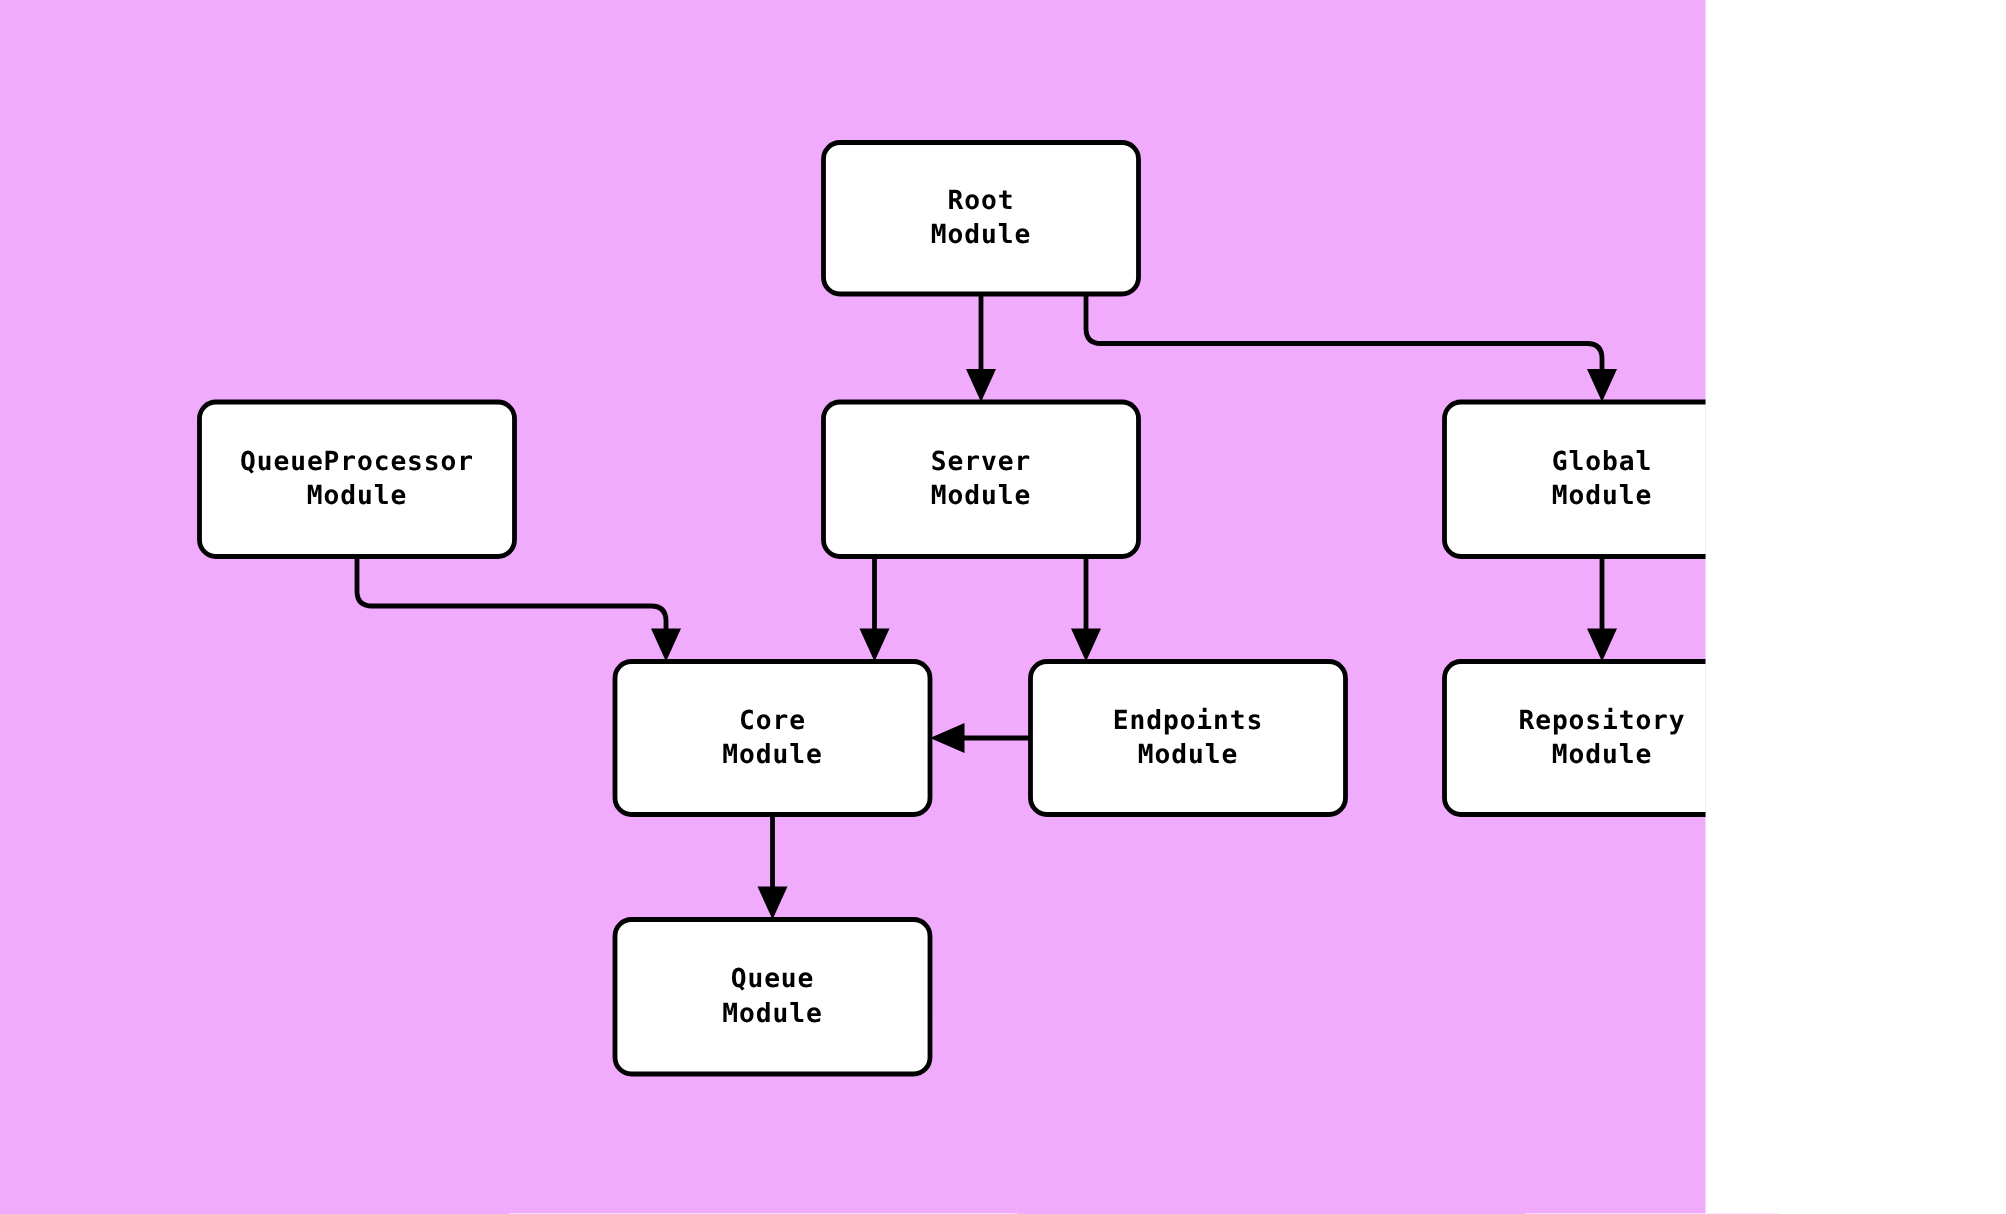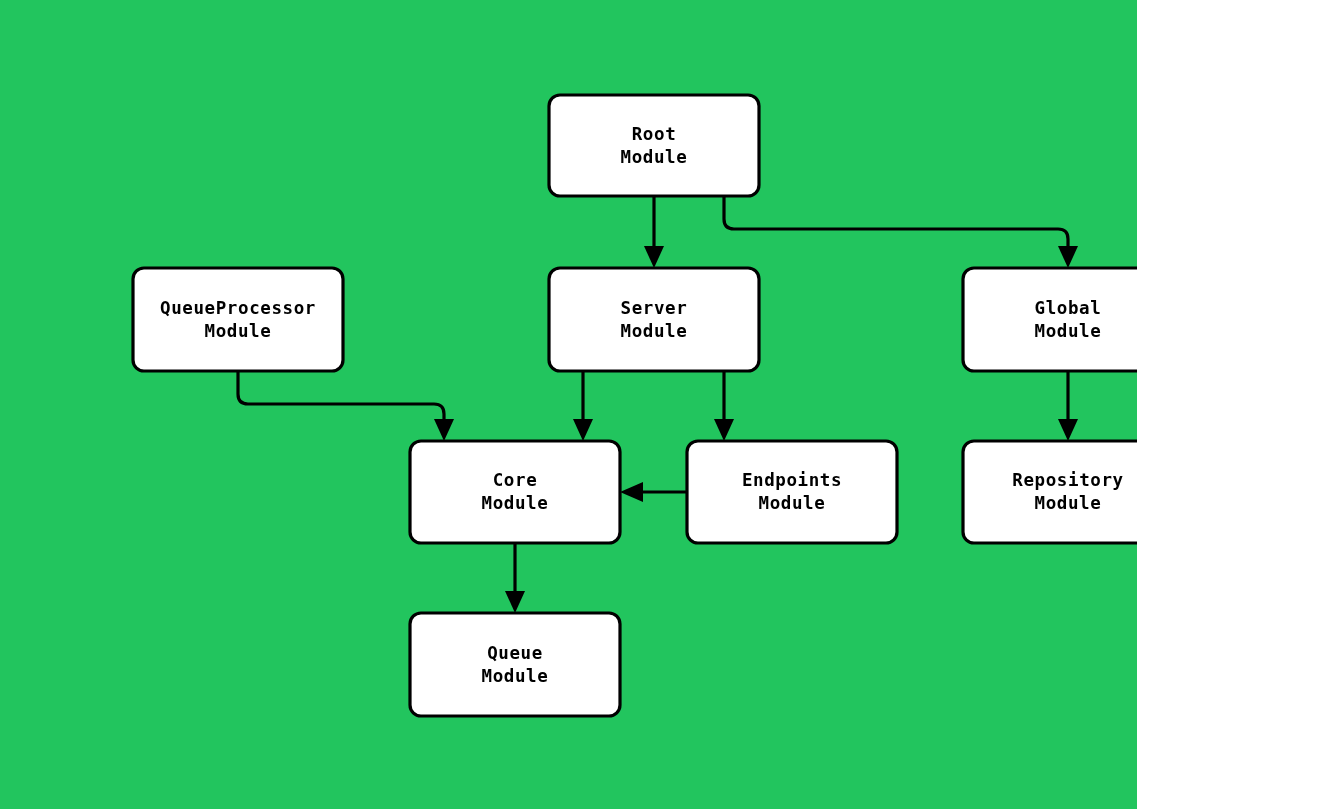--- a/index.html
+++ b/index.html
@@ -4,21 +4,21 @@
 <style>
   html, body {
     margin: 0;
     padding: 0;
     background: #ffffff;
   }
   #diagram-root {
     position: relative;
     width: 1137px;
     height: 809px;
-    background: #22c55e;
+    background: #f0abfc;
     font-family: "DejaVu Sans Mono", "Liberation Mono", monospace;
     overflow: hidden;
   }
   svg#diagram-canvas {
     position: absolute;
     top: 0;
     left: 0;
     width: 1337px;
     height: 809px;
     display: block;

